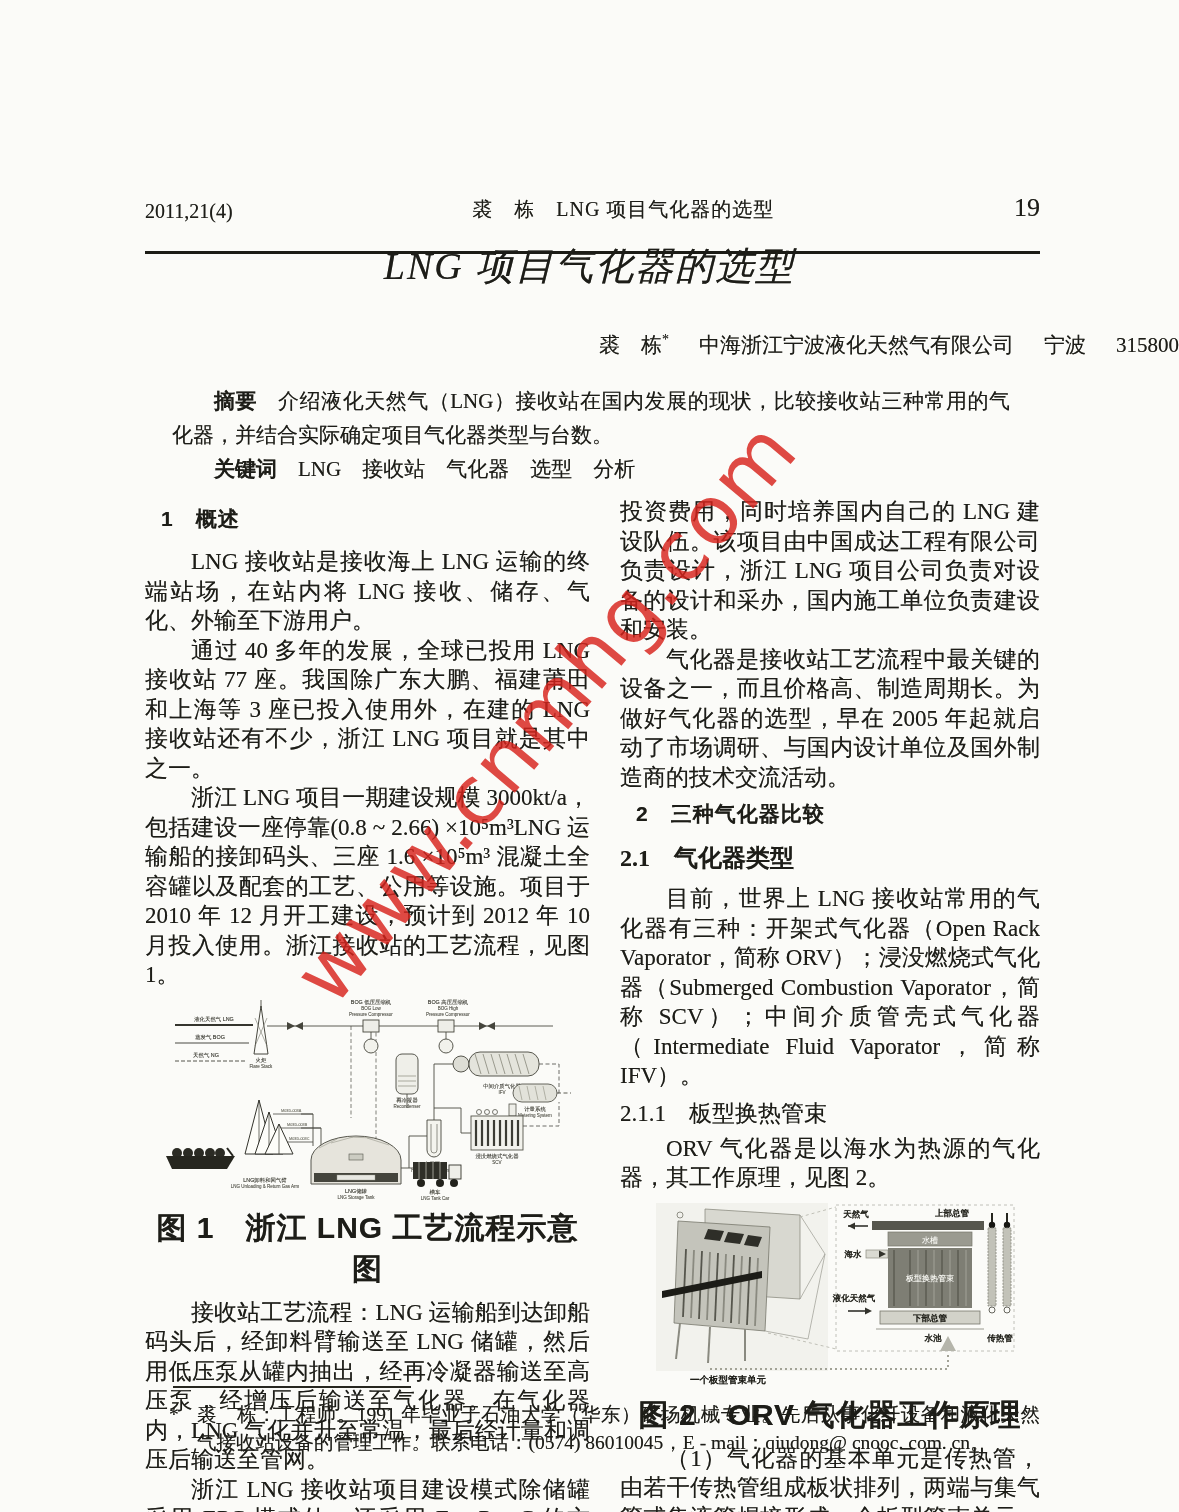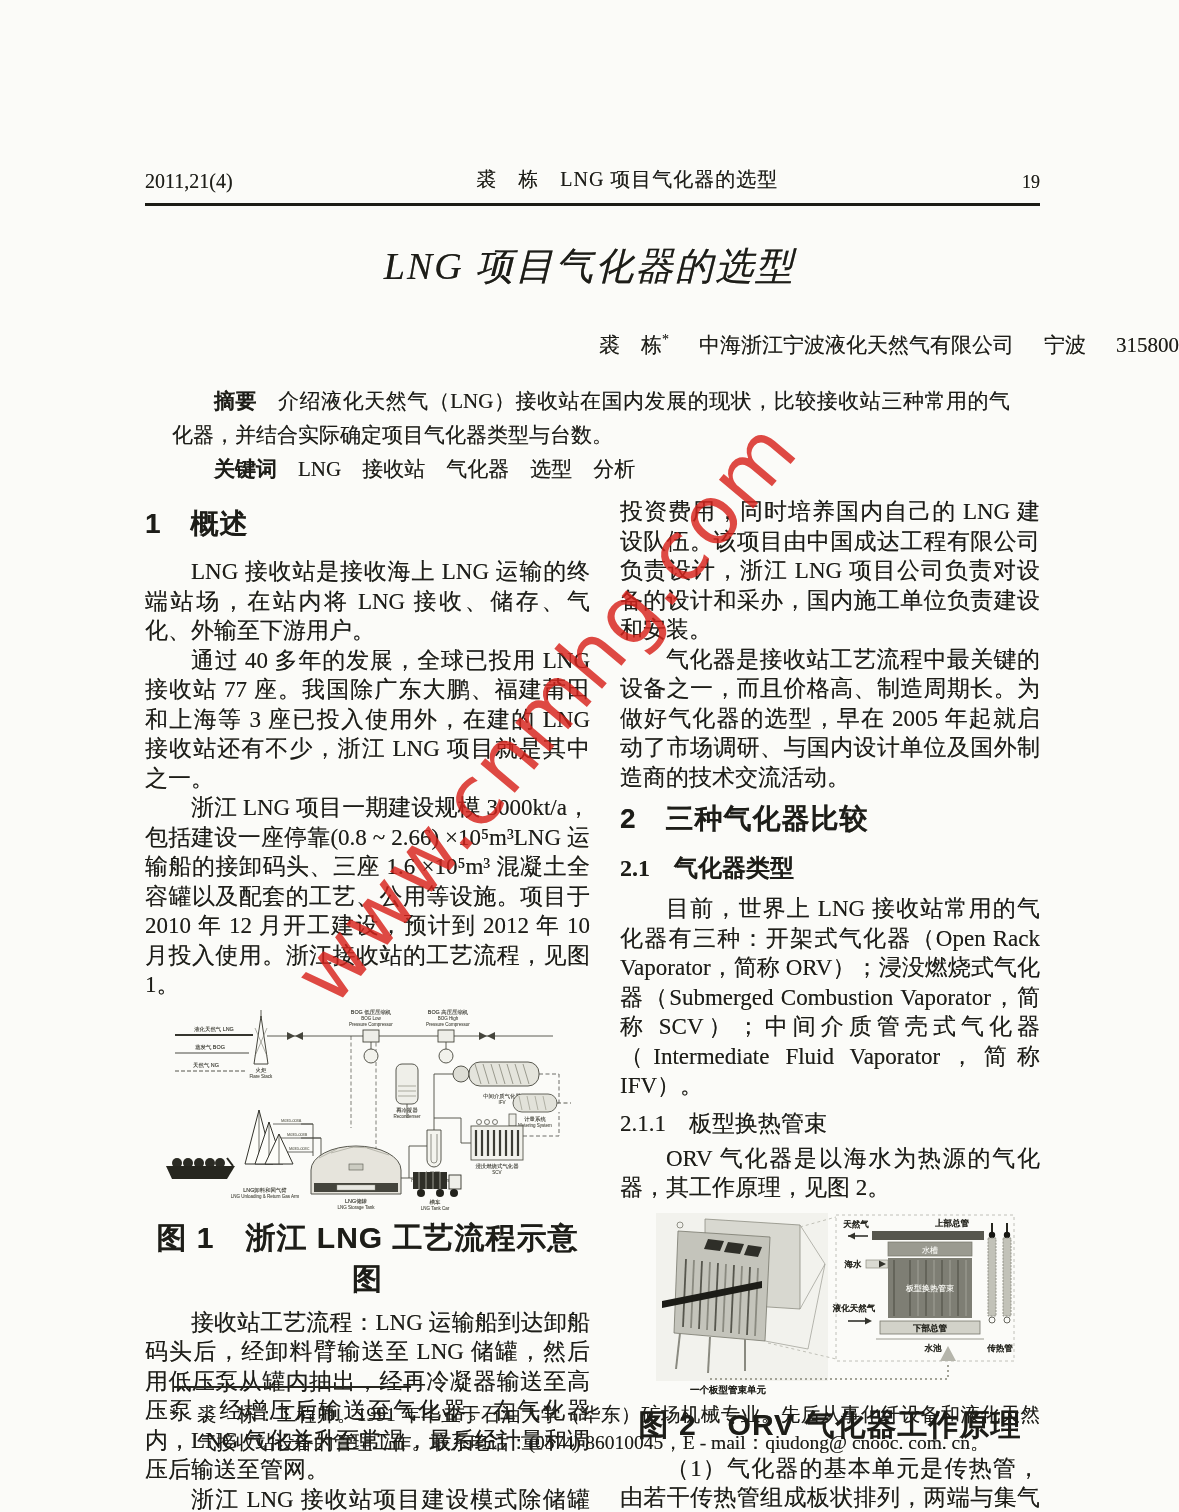--- a/index.html
+++ b/index.html
@@ -4,23 +4,23 @@
 <style>
   html,body{margin:0;padding:0;background:#e8e8e6;}
   .page{position:relative;width:1179px;height:1512px;background:#fbfbf8;margin:0 auto;
         overflow:hidden;font-family:"Liberation Serif","DejaVu Serif",serif;color:#1d1d18;}
   .page *{box-sizing:border-box;}
   .txt{text-shadow:0 0 .6px rgba(25,25,20,.55);}
 
   
   .header{position:absolute;left:145px;width:895px;top:166px;display:flex;
           justify-content:space-between;align-items:flex-end;font-size:20px;
-          padding-bottom:10px;border-bottom:3.5px solid #1c1c16;}
+          padding-bottom:28px;border-bottom:3.5px solid #1c1c16;}
   .header .run{font-size:20px;letter-spacing:1px;}
-  .header .pno{font-size:18px;}
+  .header .pno{font-size:26px;margin-top:27px;}
 
   
   .title{position:absolute;top:241px;left:0;width:100%;text-align:center;
          font-size:38px;letter-spacing:2px;font-weight:400;margin:0;font-style:italic;}
   .byline{position:absolute;top:331px;left:0;width:100%;text-align:right;font-size:21px;}
   .byline sup{font-size:14px;}
   .byline .sp{margin-left:30px;}
 
   
   .absblock{position:absolute;top:384px;left:172px;width:838px;font-size:21px;
@@ -29,21 +29,21 @@
   .blab{font-family:"Liberation Sans","DejaVu Sans",sans-serif;font-weight:700;margin-right:1em;}
   .kwline{margin-top:3px;}
 
   
   .columns{position:absolute;top:497px;left:145px;width:895px;display:flex;gap:30px;}
   .col-l{width:445px;}
   .col-r{width:420px;}
   .columns p{font-size:23px;line-height:29.5px;text-align:justify;text-indent:2em;margin:0;}
   .columns p.cont{text-indent:0;}
   .h-sec{font-family:"Liberation Sans","DejaVu Sans",sans-serif;font-weight:700;
-         font-size:28px;margin:8px 0 14px;letter-spacing:1px;}
+         font-size:21px;margin:8px 16px 14px;letter-spacing:1px;}
   .h-sub{font-family:Liberation Serif, serif;font-weight:700;
          font-size:24px;margin:14px 0 10px;}
   .h-sub2{font-size:23px;font-weight:400;margin:7px 0 5px;}
 
   
   .fig{margin-top:6px;}
   .fig svg{display:block;filter:blur(.25px);}
   .fig1 svg{margin-left:16px;}
   .fig2 svg{margin-left:30px;}
   .figcap{font-family:"Liberation Sans","DejaVu Sans",sans-serif;font-weight:700;

